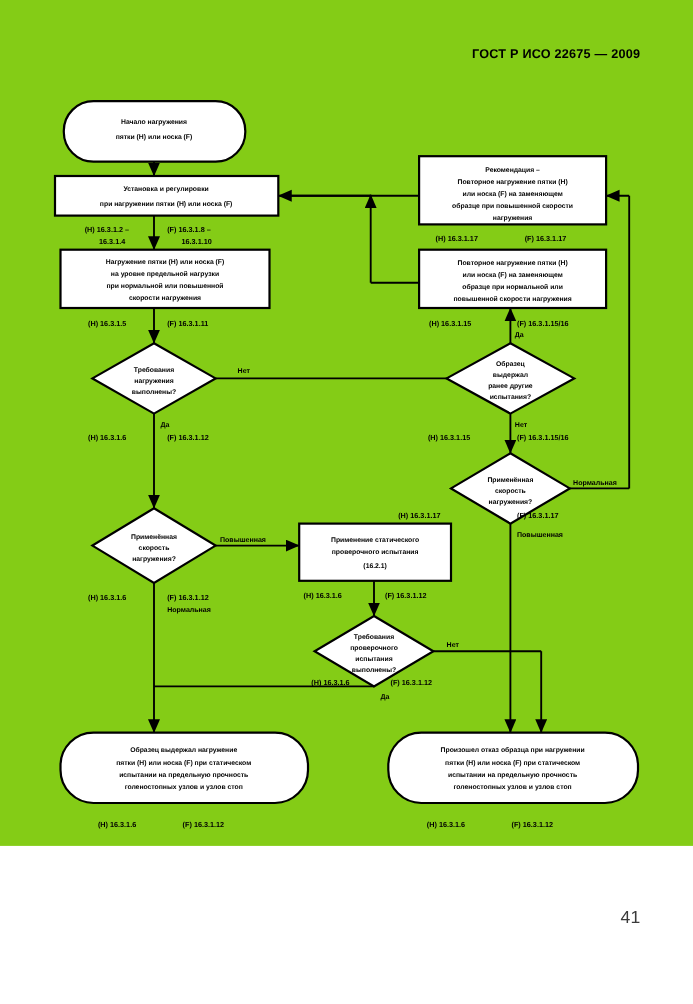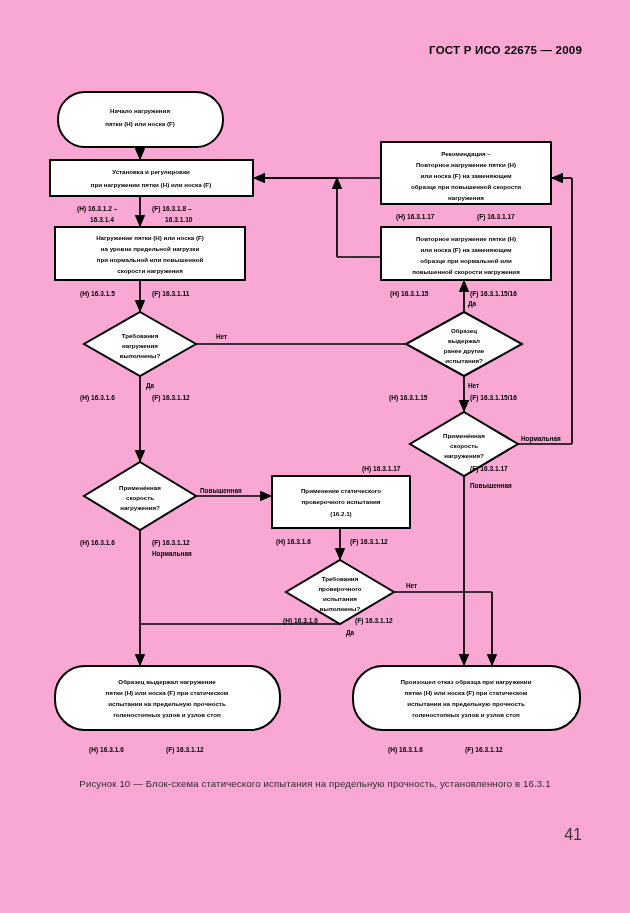--- a/index.html
+++ b/index.html
@@ -13,22 +13,22 @@
     height: 913px;
     position: relative;
     font-family: "Liberation Sans", "DejaVu Sans", sans-serif;
     color: #000000;
     overflow: hidden;
   }
   .page {
     position: absolute;
     inset: 0;
     width: 630px;
-    height: 913px;
-    background: #f9a8d4;
+    height: 769px;
+    background: #84cc16;
   }
   .doc-header {
     position: absolute;
     top: 44px;
     right: 48px;
     font-size: 11.5px;
     font-weight: bold;
     letter-spacing: 0.2px;
     white-space: nowrap;
   }
@@ -266,21 +266,16 @@
         <text class="node-text" x="466" y="623" text-anchor="middle">пятки (H) или носка (F) при статическом</text>
         <text class="node-text" x="466" y="634" text-anchor="middle">испытании на предельную прочность</text>
         <text class="node-text" x="466" y="645" text-anchor="middle">голеностопных узлов и узлов стоп</text>
       </g>
       <text class="ref-label" x="388" y="680" text-anchor="start">(H) 16.3.1.6</text>
       <text class="ref-label" x="465" y="680" text-anchor="start">(F) 16.3.1.12</text>
 
     </svg>
   </div>
 
-  <div class="caption">
-    <span class="cap-num">Рисунок 10</span>
-    <span>—</span>
-    <span>Блок-схема статического испытания на предельную прочность, установленного в 16.3.1</span>
-  </div>
 
   <div class="page-number">41</div>
 
 </div>
 
 </body></html>

